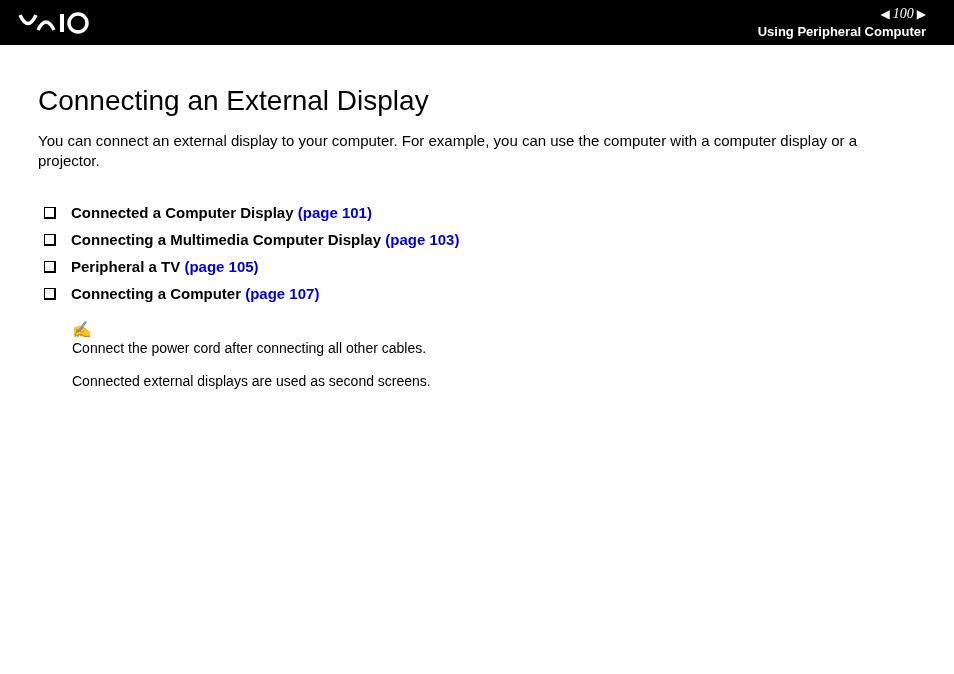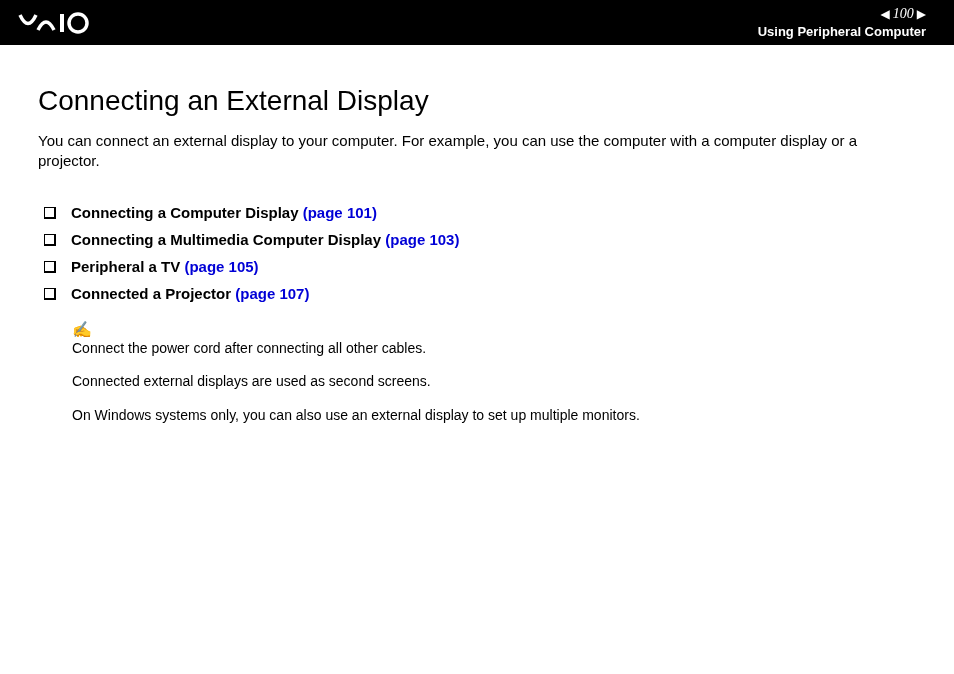--- a/index.html
+++ b/index.html
@@ -145,46 +145,45 @@
 </div>
 
 <div class="content">
   <h1 class="title">Connecting an External Display</h1>
   <p class="intro">You can connect an external display to your computer. For example, you can use the computer with a computer display or a projector.</p>
 
   <ul class="toc-list">
     <li class="toc-item">
       <span class="bullet"></span>
       <span>
-        <span>Connecting a Computer Display</span>
+        <span>Connected a Computer Display</span>
         <span class="page-link">(page 101)</span>
       </span>
     </li>
     <li class="toc-item">
       <span class="bullet"></span>
       <span>
         <span>Connecting a Multimedia Computer Display</span>
         <span class="page-link">(page 103)</span>
       </span>
     </li>
     <li class="toc-item">
       <span class="bullet"></span>
       <span>
         <span>Peripheral a TV</span>
         <span class="page-link">(page 105)</span>
       </span>
     </li>
     <li class="toc-item">
       <span class="bullet"></span>
       <span>
-        <span>Connected a Projector</span>
+        <span>Connecting a Computer</span>
         <span class="page-link">(page 107)</span>
       </span>
     </li>
   </ul>
 
   <div class="note-section">
     <div class="note-icon">✍</div>
     <p class="note-text">Connect the power cord after connecting all other cables.</p>
     <p class="note-text">Connected external displays are used as second screens.</p>
-    <p class="note-text">On Windows systems only, you can also use an external display to set up multiple monitors.</p>
   </div>
 </div>
 
 </body></html>

